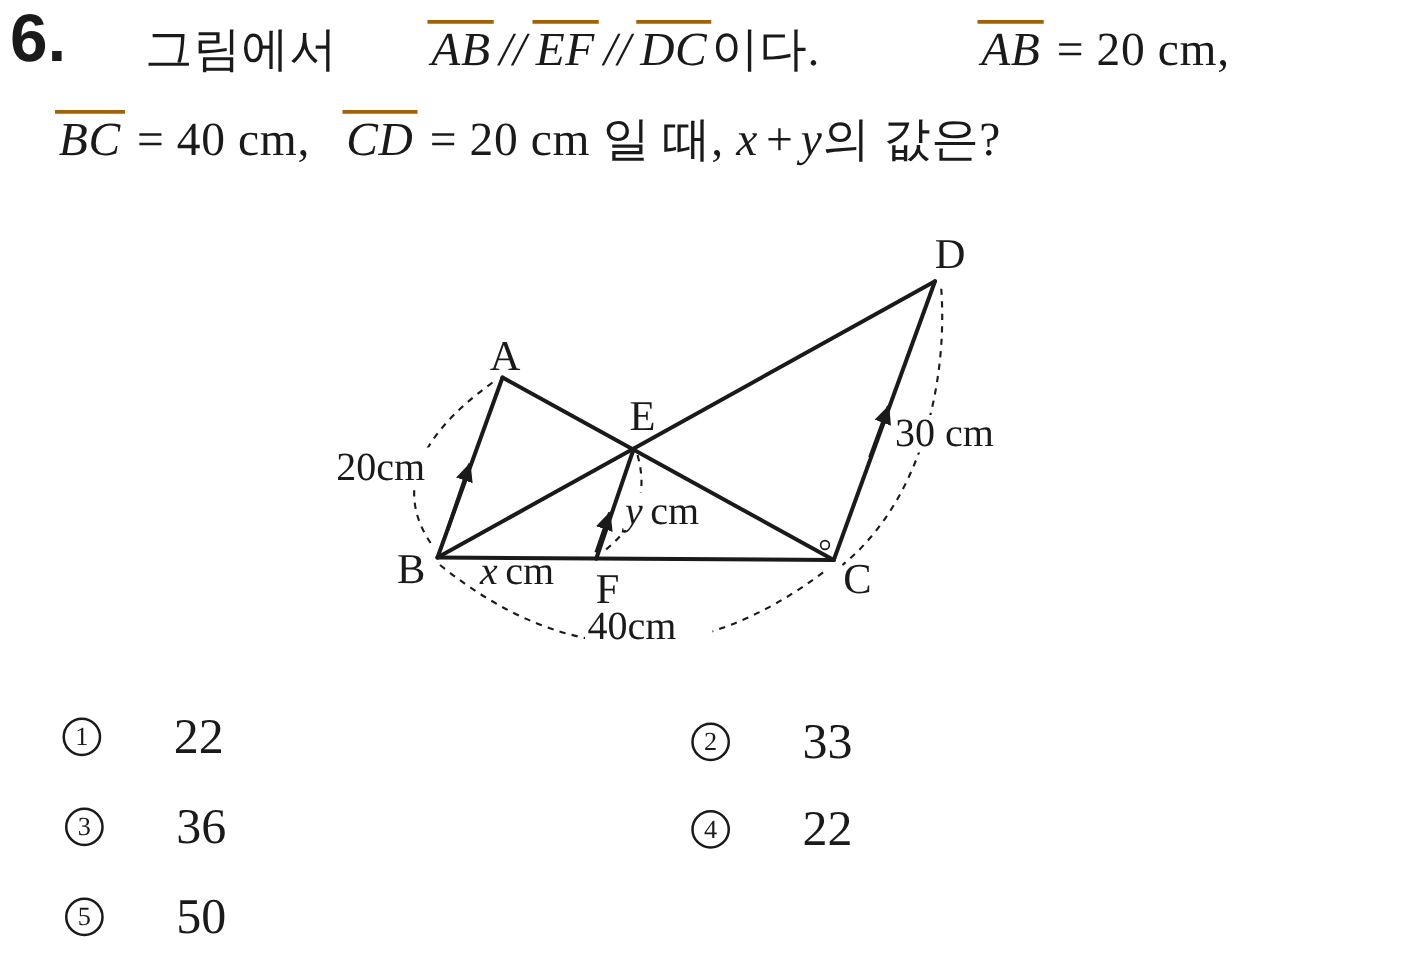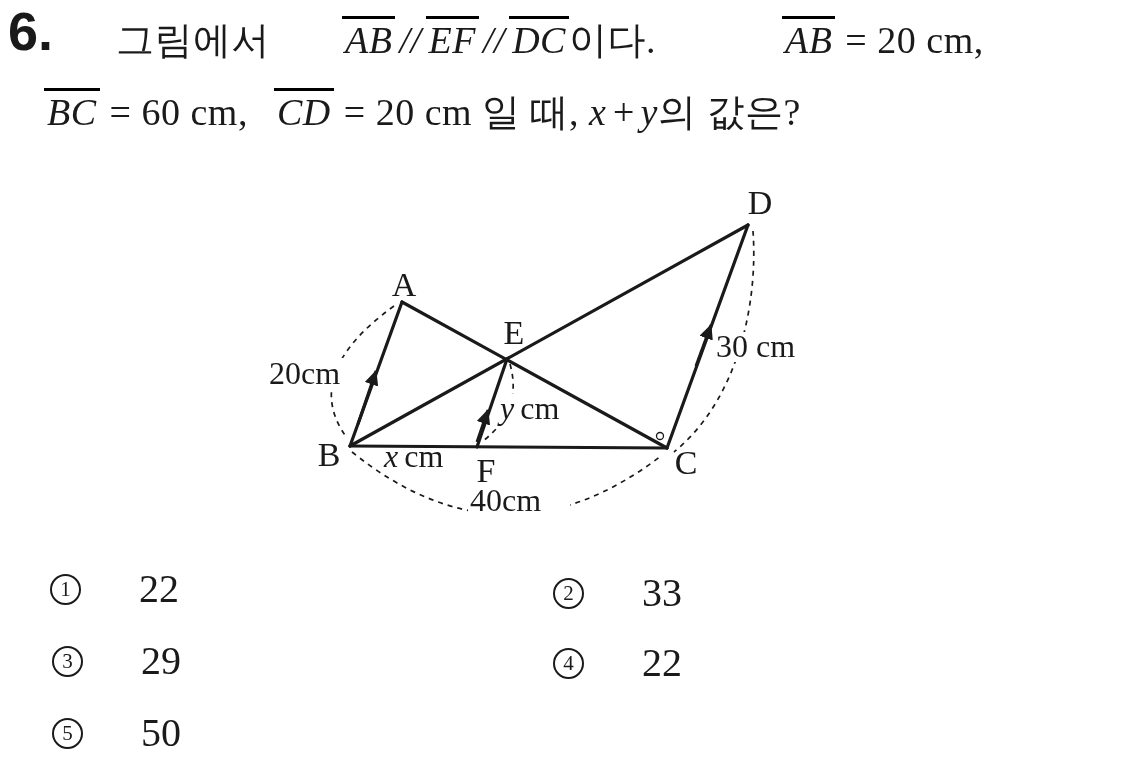--- a/index.html
+++ b/index.html
@@ -15,21 +15,21 @@
   }
   .qline { position:absolute; white-space:pre; font-size:38px; letter-spacing:.5px; line-height:1.2; }
   #line1 { left:116px; top:16px; }
   #line2 { left:44px; top:88px; }
   .seg.ko { }
   .seg.rm { }
   .seg.it { font-style:italic; }
   .seg.par { font-style:italic; padding:0 4px; }
   .seg.ov {
     display:inline-block; font-style:italic; line-height:1.02;
-    border-top:3px solid #000000; padding:2px 3px 0 3px;
+    border-top:3px solid #a16207; padding:2px 3px 0 3px;
   }
   .seg.sp-lg { display:inline-block; width:72px; }
   .seg.sp-xl { display:inline-block; width:126px; }
   .seg.sp-md { display:inline-block; width:26px; }
 
   #figure { position:absolute; left:0; top:0; }
   .solid { stroke:#1a1a1a; stroke-width:3.2; stroke-linecap:round; fill:none; }
   .dash  { stroke:#1a1a1a; stroke-width:1.7; fill:none; stroke-dasharray:5 5; }
   .arrowline { stroke:#1a1a1a; stroke-width:3; fill:none; }
   .mask { fill:#ffffff; }
@@ -43,21 +43,21 @@
     border-radius:50%; display:flex; align-items:center; justify-content:center;
     font-size:21px; line-height:1; flex:0 0 auto;
   }
   .cval { font-size:40px; line-height:1;margin-left:24px; }
 </style>
 </head>
 <body>
 
 <div class="qnum">6.</div>
 <div class="qline" id="line1"><span class="seg ko">그림에서</span><span class="seg sp-lg"></span><span class="seg ov">AB</span><span class="seg par">//</span><span class="seg ov">EF</span><span class="seg par">//</span><span class="seg ov">DC</span><span class="seg ko">이다.</span><span class="seg sp-xl"></span><span class="seg ov">AB</span><span class="seg rm"> = 20 cm,</span></div>
-<div class="qline" id="line2"><span class="seg ov">BC</span><span class="seg rm"> = 60 cm,</span><span class="seg sp-md"></span><span class="seg ov">CD</span><span class="seg rm"> = 20 cm</span><span class="seg ko"> 일 때, </span><span class="seg it">x</span><span class="seg par">+</span><span class="seg it">y</span><span class="seg ko">의 값은?</span></div>
+<div class="qline" id="line2"><span class="seg ov">BC</span><span class="seg rm"> = 40 cm,</span><span class="seg sp-md"></span><span class="seg ov">CD</span><span class="seg rm"> = 20 cm</span><span class="seg ko"> 일 때, </span><span class="seg it">x</span><span class="seg par">+</span><span class="seg it">y</span><span class="seg ko">의 값은?</span></div>
 
 <svg id="figure" width="1124" height="783" viewBox="0 0 1124 783">
   <defs>
     <marker id="ah" markerUnits="userSpaceOnUse" markerWidth="20" markerHeight="16" refX="14" refY="7" orient="auto">
       <path d="M0,0 L15,7 L0,14 Z" fill="#1a1a1a"></path>
     </marker>
   </defs>
 
   <path class="dash" d="M394,306 Q300,374 347,438"></path>
   <path class="dash" d="M352,452 Q505,575 661,456"></path>
@@ -104,21 +104,21 @@
 <div class="choice" style="left:50px; top:566px;">
   <span class="circ">1</span>
   <span class="cval">22</span>
 </div>
 <div class="choice" style="left:553px; top:570px;">
   <span class="circ">2</span>
   <span class="cval">33</span>
 </div>
 <div class="choice" style="left:52px; top:638px;">
   <span class="circ">3</span>
-  <span class="cval">29</span>
+  <span class="cval">36</span>
 </div>
 <div class="choice" style="left:553px; top:640px;">
   <span class="circ">4</span>
   <span class="cval">22</span>
 </div>
 <div class="choice" style="left:52px; top:710px;">
   <span class="circ">5</span>
   <span class="cval">50</span>
 </div>
 

